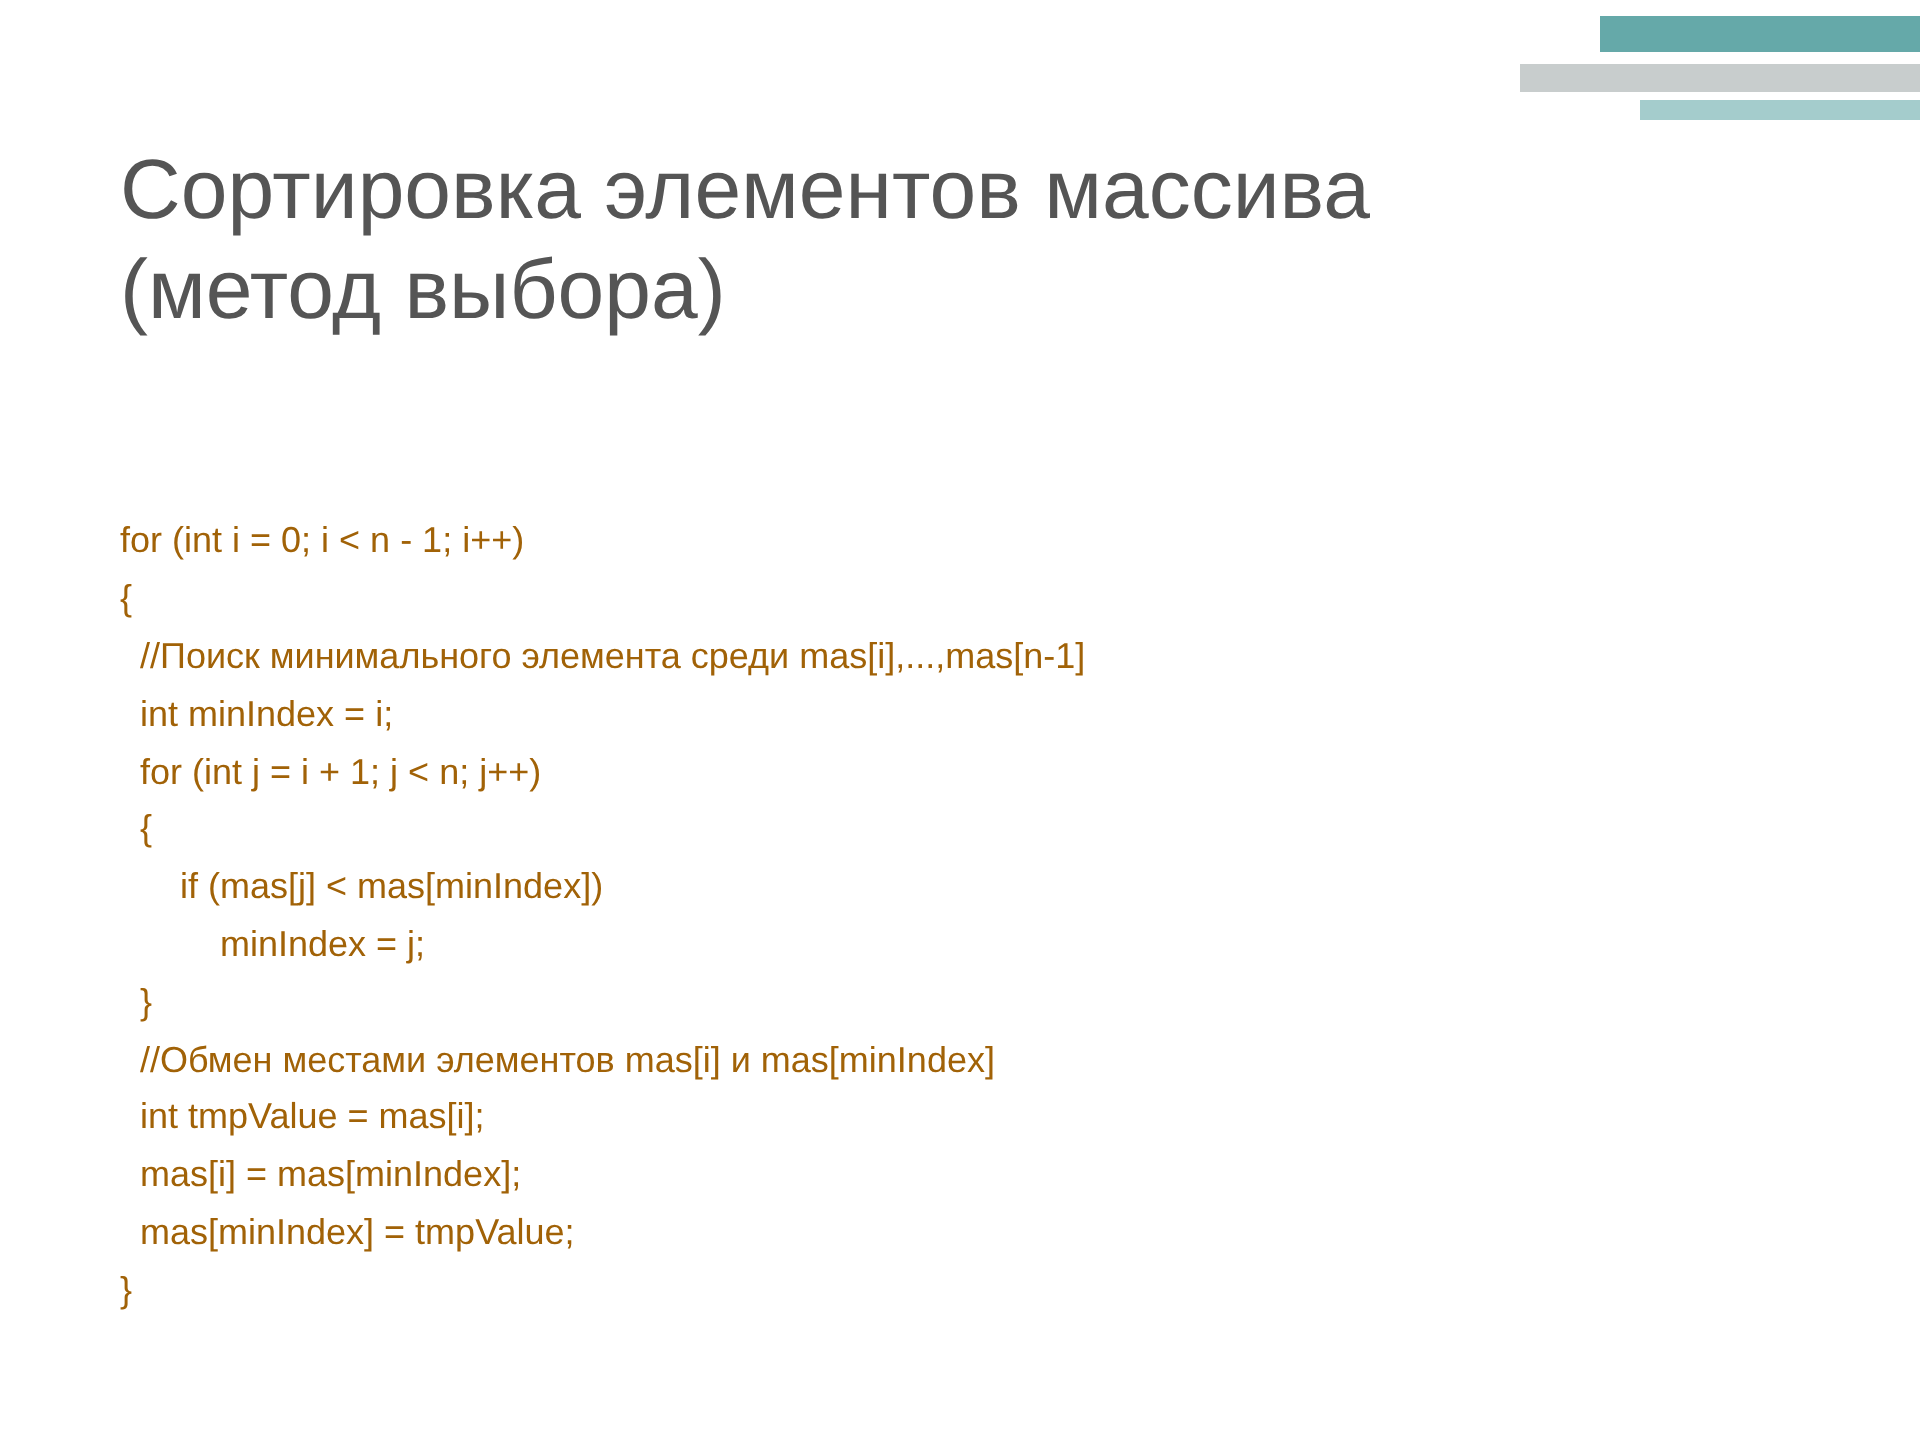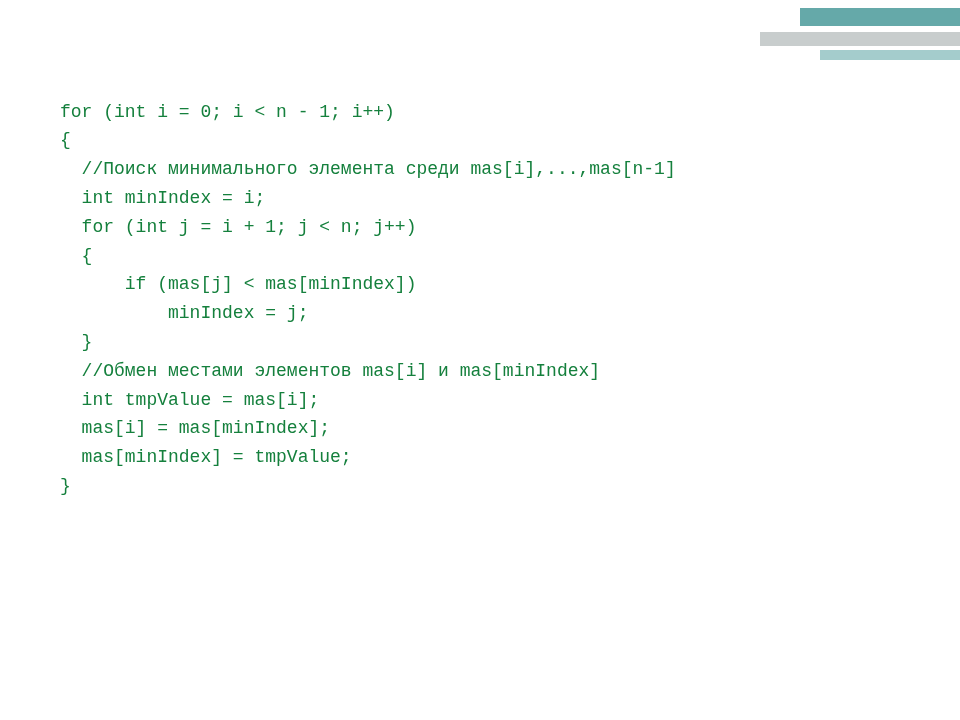--- a/index.html
+++ b/index.html
@@ -68,38 +68,42 @@
       font-size: 42px;
       font-weight: 300;
       color: #555555;
       line-height: 1.2;
       margin-bottom: 28px;
       margin-top: 30px;
       font-family: 'Arial', sans-serif;
     }
 
     .code-block {
-      font-family: Liberation Mono, monospace;
+      font-family: Liberation Sans, sans-serif;
       font-size: 18px;
       line-height: 1.6;
-      color: #15803d;
+      color: #a16207;
       white-space: pre;
     }
 
     .code-line {
       display: block;
     }
   </style>
 </head>
 <body>
 
 <div class="slide">
 
   <div class="corner-decoration">
     <div class="bar-teal"></div>
     <div class="bar-gray"></div>
     <div class="bar-teal2"></div>
   </div>
 
+  <h1 class="slide-title">
+    <span>Сортировка элементов массива</span><br>
+    <span>(метод выбора)</span>
+  </h1>
 
   <div class="code-block">
   <span class="code-line">for (int i = 0; i &lt; n - 1; i++)</span><span class="code-line">{</span><span class="code-line">  //Поиск минимального элемента среди mas[i],...,mas[n-1]</span><span class="code-line">  int minIndex = i;</span><span class="code-line">  for (int j = i + 1; j &lt; n; j++)</span><span class="code-line">  {</span><span class="code-line">      if (mas[j] &lt; mas[minIndex])</span><span class="code-line">          minIndex = j;</span><span class="code-line">  }</span><span class="code-line">  //Обмен местами элементов mas[i] и mas[minIndex]</span><span class="code-line">  int tmpValue = mas[i];</span><span class="code-line">  mas[i] = mas[minIndex];</span><span class="code-line">  mas[minIndex] = tmpValue;</span><span class="code-line">}</span></div>
 </div>
 
 </body></html>

